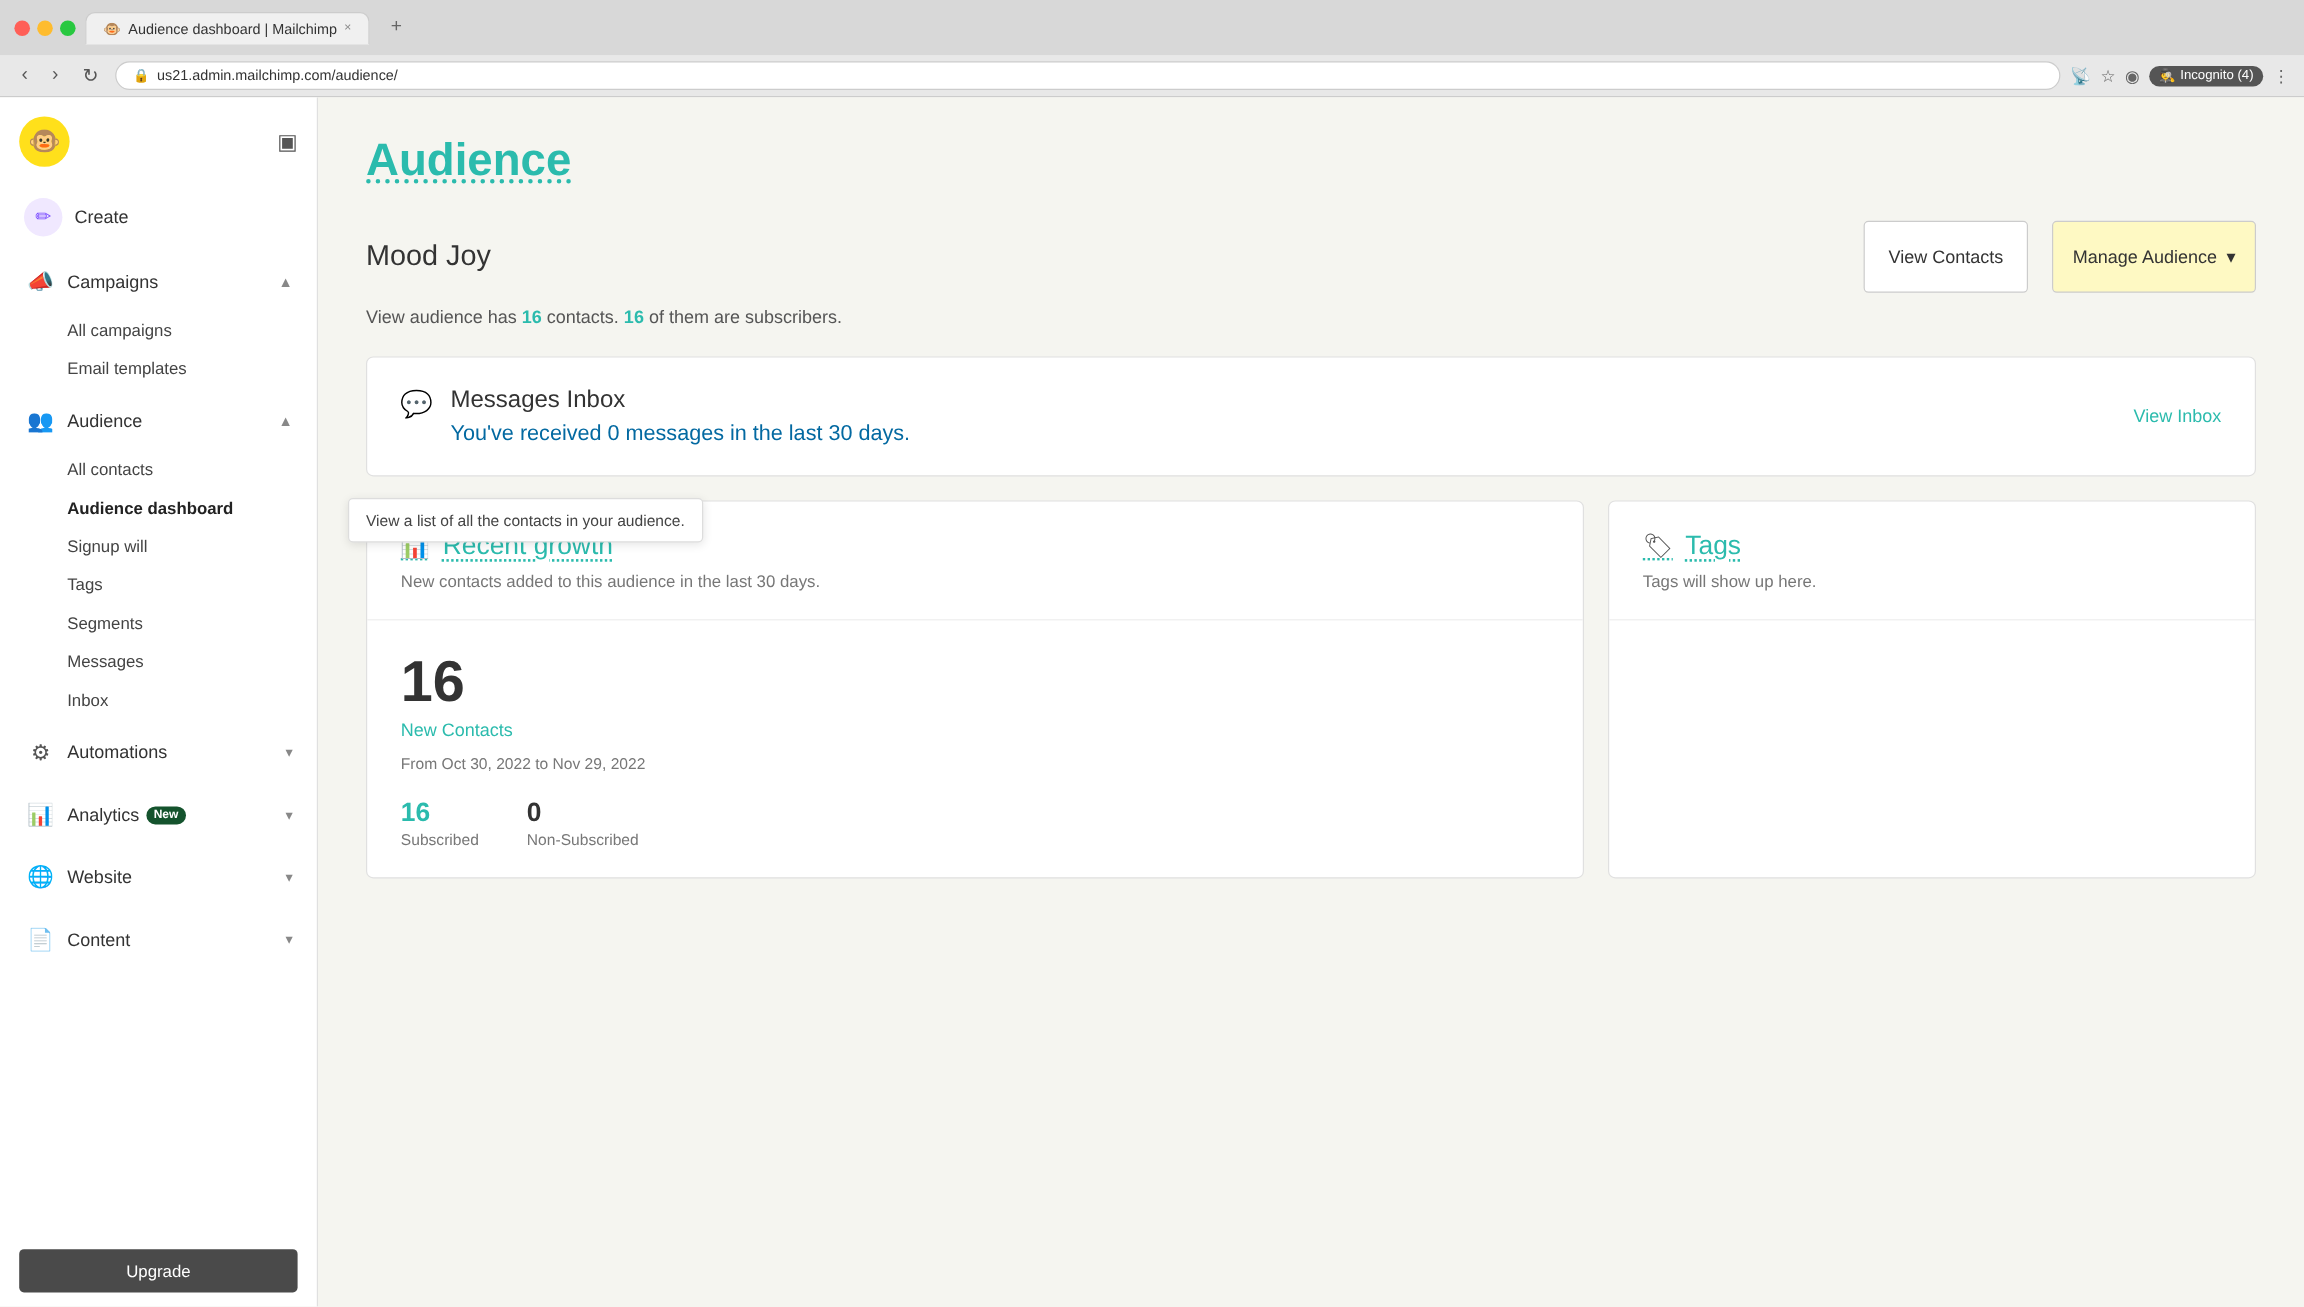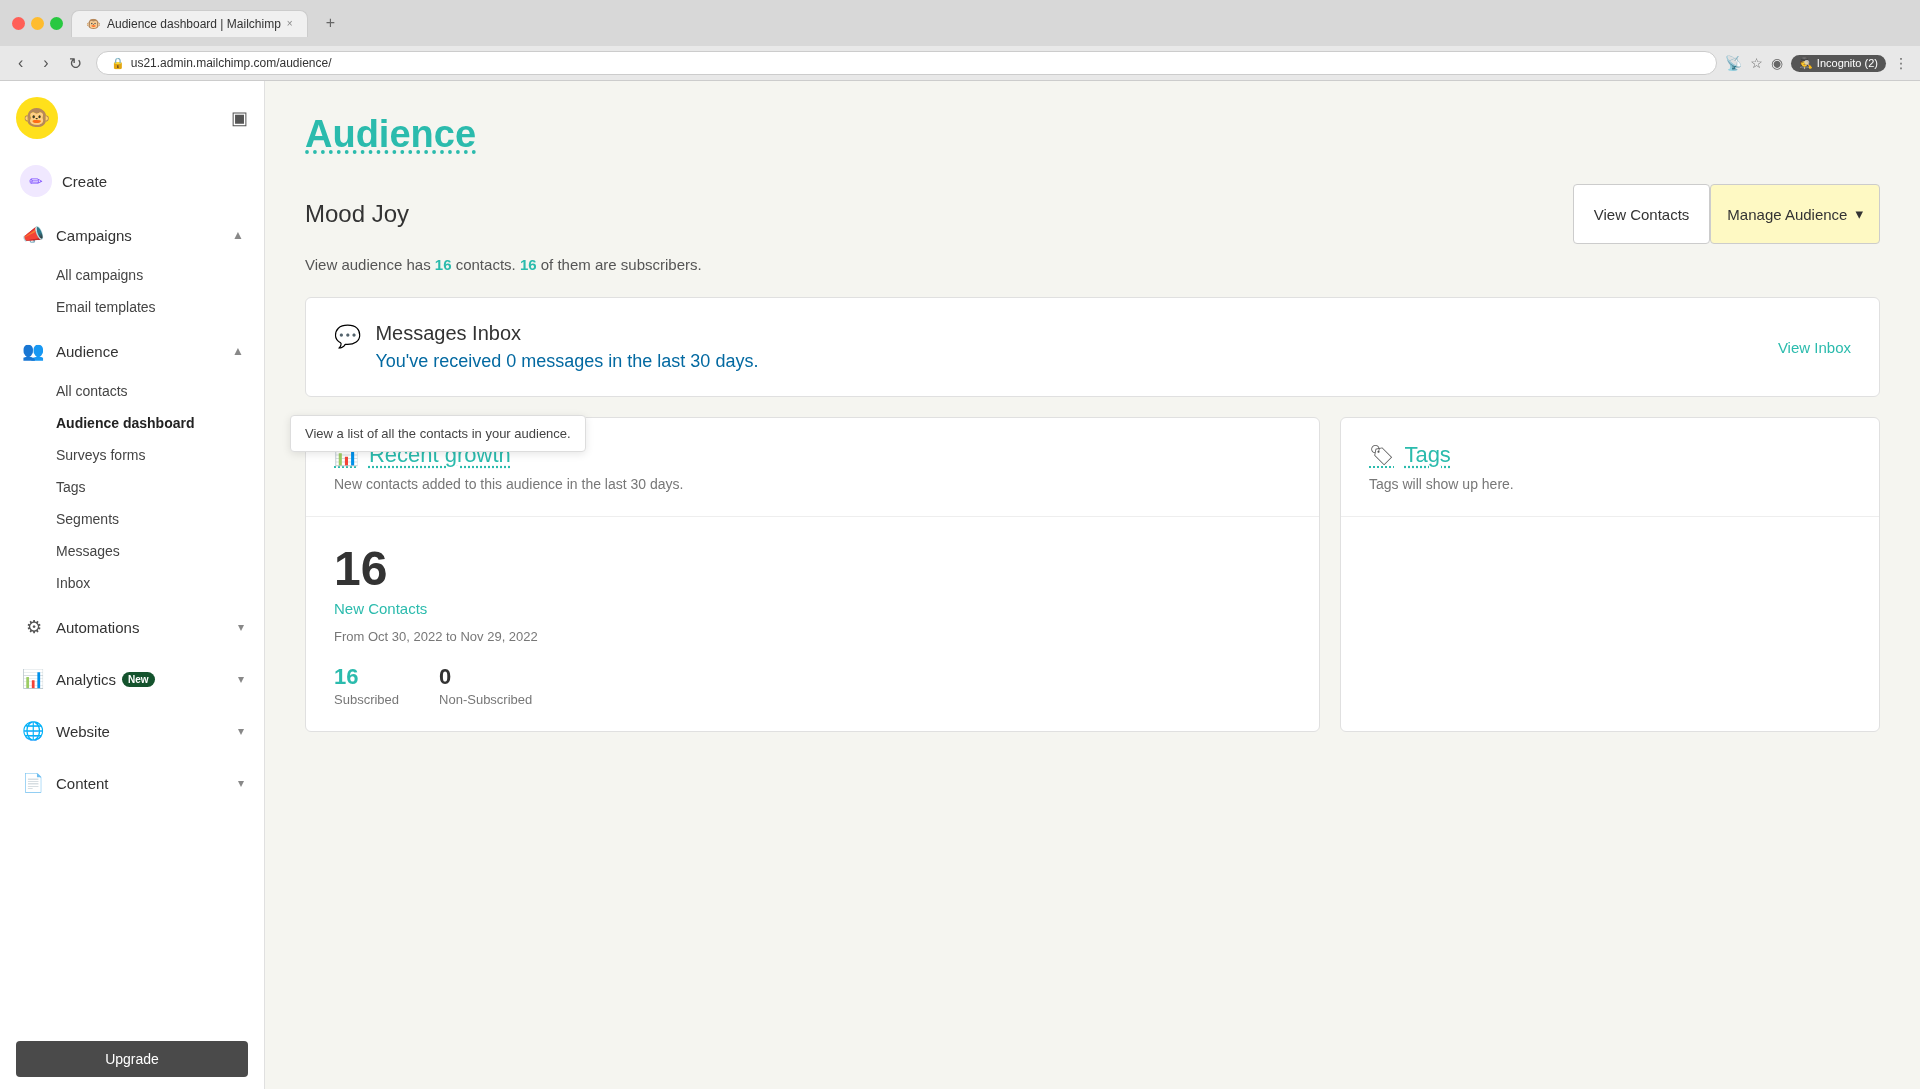--- a/index.html
+++ b/index.html
@@ -50,21 +50,21 @@
 
     .upgrade-btn { margin: 12px 16px; background: #4a4a4a; color: #fff; border: none; border-radius: 4px; padding: 10px; font-size: 14px; font-weight: 500; cursor: pointer; text-align: center; }
 
     
     .main { flex: 1; overflow-y: auto; background: #f5f5f0; padding: 32px 40px; }
 
     .page-title { font-size: 38px; font-weight: 700; color: #2bbbad; text-decoration: underline; text-underline-offset: 4px; text-decoration-style: dotted; margin-bottom: 28px; }
 
     .audience-header { display: flex; align-items: center; justify-content: space-between; margin-bottom: 12px; }
     .audience-name { font-size: 24px; font-weight: 400; color: #333; }
-    .header-actions { display: flex; gap: 0; }
+    .header-actions { display: flex; gap: 20px; }
     .btn-view-contacts { background: #fff; border: 1px solid #ccc; border-radius: 4px; padding: 8px 20px; font-size: 15px; color: #333; cursor: pointer; font-weight: 400; }
     .btn-manage { background: #fef9c3; border: 1px solid #ccc; border-radius: 4px; padding: 20px 16px; font-size: 15px; color: #333; cursor: pointer; display: flex; align-items: center; gap: 8px; }
 
     .audience-desc { font-size: 15px; color: #555; margin-bottom: 24px; }
     .audience-desc .highlight { color: #2bbbad; font-weight: 600; }
 
     
     .card { background: #fff; border: 1px solid #e0e0e0; border-radius: 6px; margin-bottom: 20px; overflow: hidden; }
 
     .inbox-card { padding: 24px 28px; display: flex; align-items: flex-start; justify-content: space-between; }
@@ -124,21 +124,21 @@
     <div class="address-bar">
       <span class="address-lock">🔒</span>
       <span>us21.admin.mailchimp.com/audience/</span>
     </div>
     <div class="browser-actions">
       <span>📡</span>
       <span>☆</span>
       <span>◉</span>
       <div class="incognito-badge">
         <span>🕵</span>
-        <span>Incognito (2)</span>
+        <span>Incognito (4)</span>
       </div>
       <span>⋮</span>
     </div>
   </div>
 </div>
 
 <div class="app">
 
   <aside class="sidebar">
     <div class="sidebar-top">
@@ -167,21 +167,21 @@
       <div class="nav-section">
         <div class="nav-section-header">
           <div class="nav-section-header-inner">
             <span class="nav-section-icon">👥</span>
             <span class="nav-section-title">Audience</span>
           </div>
           <span class="chevron">▲</span>
         </div>
         <div class="nav-sub-item" style="position:relative;">All contacts</div>
         <div class="nav-sub-item active">Audience dashboard</div>
-        <div class="nav-sub-item">Surveys forms</div>
+        <div class="nav-sub-item">Signup will</div>
         <div class="nav-sub-item">Tags</div>
         <div class="nav-sub-item">Segments</div>
         <div class="nav-sub-item">Messages</div>
         <div class="nav-sub-item">Inbox</div>
       </div>
 
       <div class="nav-section">
         <div class="nav-section-header">
           <div class="nav-section-header-inner">
             <span class="nav-section-icon">⚙</span>

